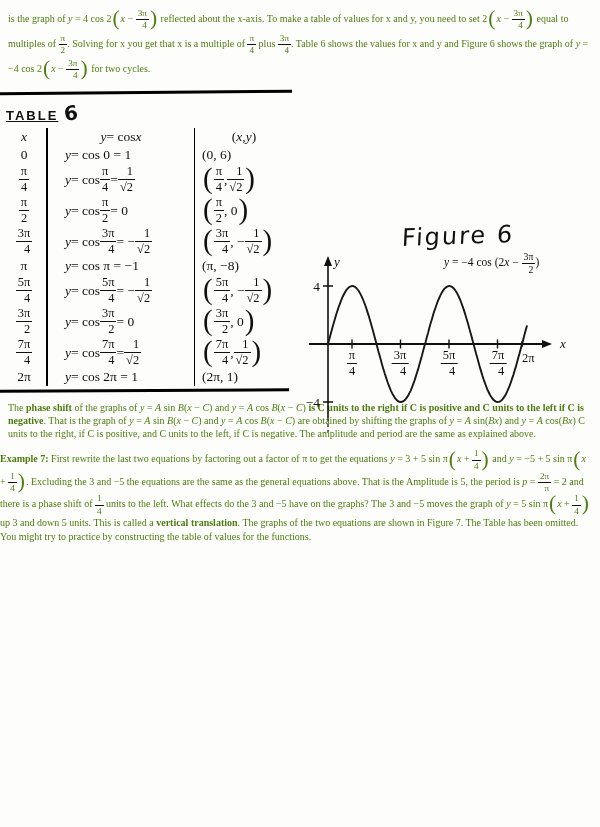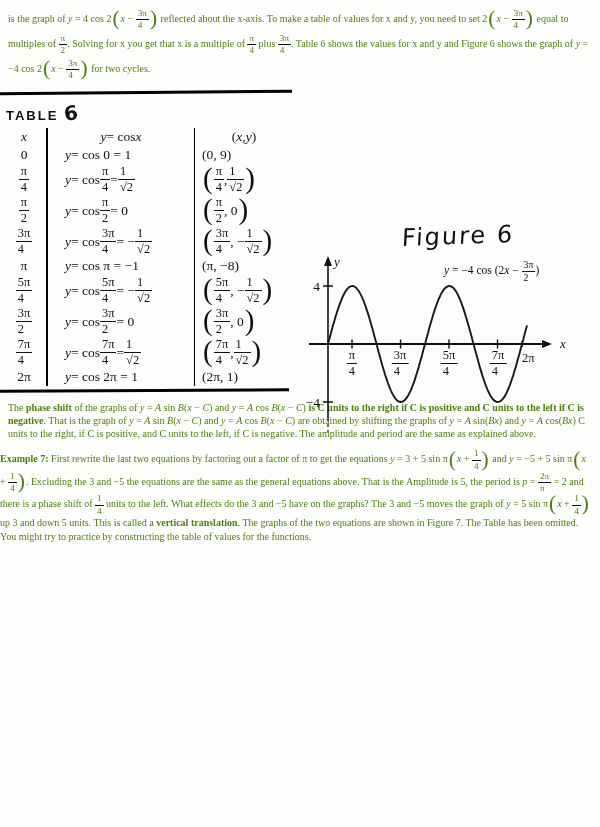--- a/index.html
+++ b/index.html
@@ -8,50 +8,50 @@
     position:relative; width:600px; height:827px; margin:0 auto;
     background:#fdfdfb; color:#101010; overflow:hidden;
     font-family:"Liberation Serif","DejaVu Serif",serif;
   }
   .para { font-size:10px; color:#4d7c0f; }
   #p1 { line-height:2.5; margin:6px 8px 0 8px; }
   #p2 { line-height:1.3;  margin:9px 8px 0 8px; }
   #p3 { line-height:1.4;  margin:9px 8px 0 0; }
 
   
-  .fr { display:inline-block; text-align:left; vertical-align:middle; line-height:1.05; font-size:92%; }
+  .fr { display:inline-block; text-align:right; vertical-align:middle; line-height:1.05; font-size:92%; }
   .fr .n { display:block; padding:0 2px 1px; }
   .fr .d { display:block; border-top:1px solid #101010; padding:1px 2px 0; }
   .ov { border-top:1px solid #101010; }
   .bp { display:inline-block; font-size:215%; font-weight:400; vertical-align:middle;
         line-height:.72; margin:0 1px; transform:translateY(-1px); }
 
   
   .rule1 { width:292px; height:3px; background:#000; margin:10px 0 0 0; transform:rotate(-0.5deg); }
   .rule2 { width:289px; height:3px; background:#000; margin:3px 0 0 0; transform:rotate(-0.3deg); }
 
   
   .table-label { margin:7px 0 3px 6px; }
   .tl-prefix { font-family:"Liberation Sans","DejaVu Sans",sans-serif; font-weight:bold;
-               font-size:13px; letter-spacing:2px; }
+               font-size:13px; letter-spacing:2px;text-decoration:underline; }
   .tl-num { font-family:"DejaVu Sans",sans-serif; font-size:20px; font-weight:bold;
             display:inline-block; transform:rotate(-8deg); margin-left:6px; }
   .t6 { width:291px; font-size:13.5px; margin-left:2px; }
   .tr { display:grid; grid-template-columns:46px 147px 98px; }
   .td { padding:1px 0; display:flex; align-items:center; min-height:16px; }
   .td.c1 { justify-content:center; border-right:2px solid #000; }
   .td.c2 { padding-left:17px; border-right:1px solid #000; }
   .td.c3 { padding-left:7px; }
   .tr.head .c2, .tr.head .c3 { justify-content:center; padding-left:0; }
 
   
   #figure { position:absolute; left:296px; top:222px; width:304px; height:226px; }
   #fig-title { position:absolute; left:106px; top:0; font-family:"DejaVu Sans",sans-serif;
                font-size:24px; letter-spacing:2px; transform:rotate(-2deg) skewX(-5deg); }
-  #fig-eq { position:absolute; left:148px; top:38px; font-size:11.5px; white-space:nowrap; }
+  #fig-eq { position:absolute; left:148px; top:30px; font-size:11.5px; white-space:nowrap; }
   #fig-eq .fr { font-size:85%; }
   #fig-svg { position:absolute; left:0; top:31px; }
   .xtl { position:absolute; top:127px; font-size:12.5px; transform:translateX(-50%); text-align:center; }
   .xtl .fr { font-size:100%; }
   .xtl0 { left:56px; } .xtl1 { left:104px; } .xtl2 { left:153px; } .xtl3 { left:202px; }
   .xtl4 { left:226px; transform:none; top:129px; }
 </style>
 </head>
 <body>
 
@@ -70,21 +70,21 @@
       <div class="td c1">
           <i>x</i>
         </div>
       <div class="td c2"><i>y</i> = cos <i>x</i></div>
       <div class="td c3">(<i>x</i>, <i>y</i>)</div>
     </div>
     <div>
         <div class="tr">
           <div class="td c1">0</div>
           <div class="td c2"><i>y</i> = cos 0 = 1</div>
-          <div class="td c3">(0, 9)</div>
+          <div class="td c3">(0, 6)</div>
         </div>
         <div class="tr">
           <div class="td c1">
             <span class="fr">
               <span class="n">π</span>
               <span class="d">4</span>
             </span>
           </div>
           <div class="td c2"><i>y</i> = cos <span class="fr">
               <span class="n">π</span>

